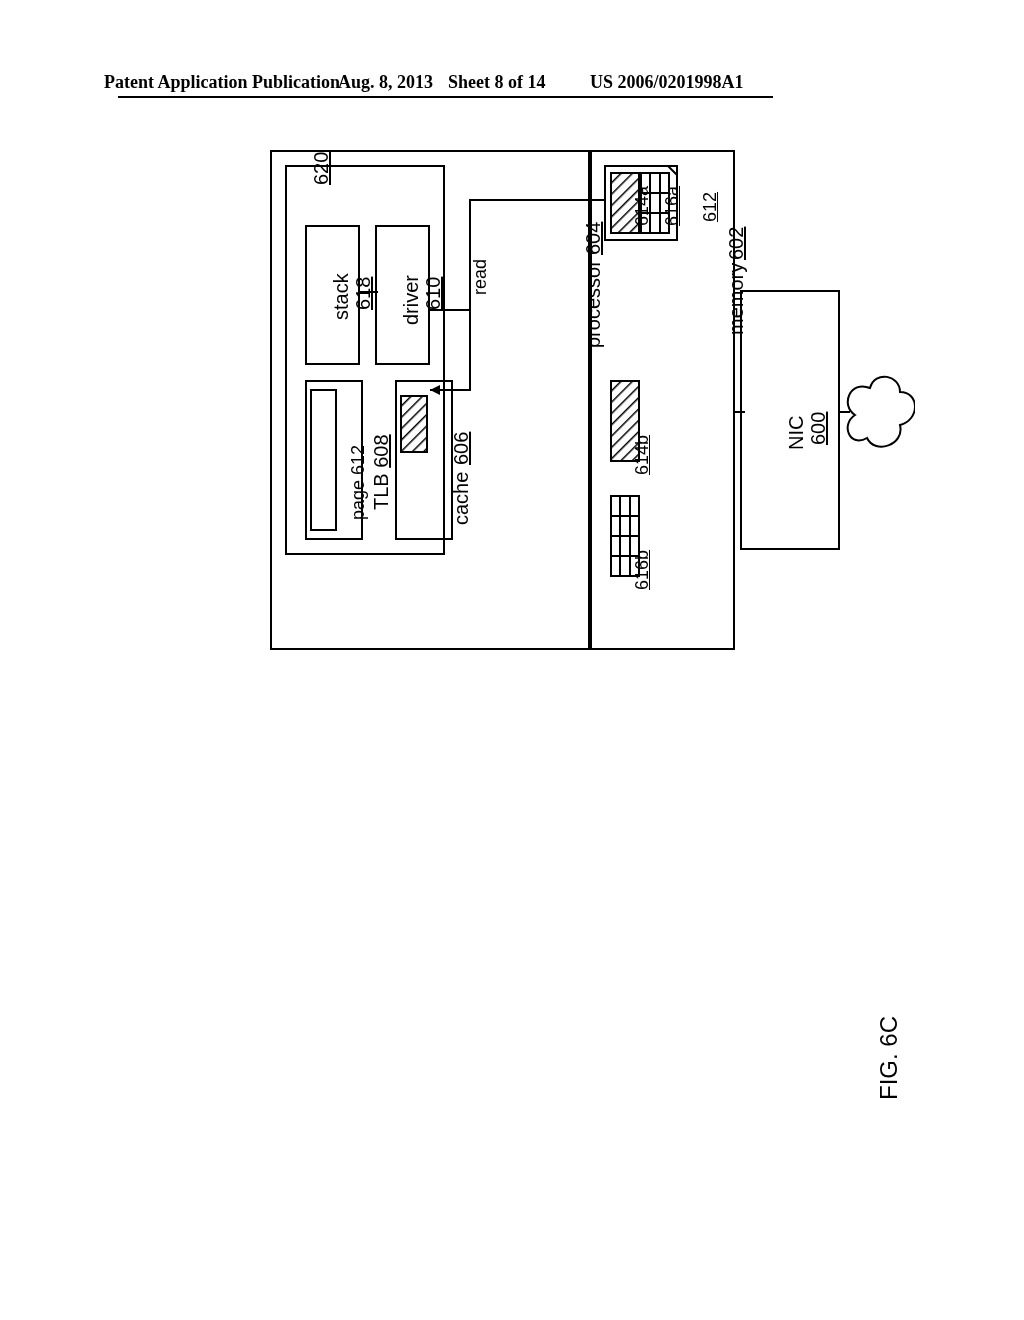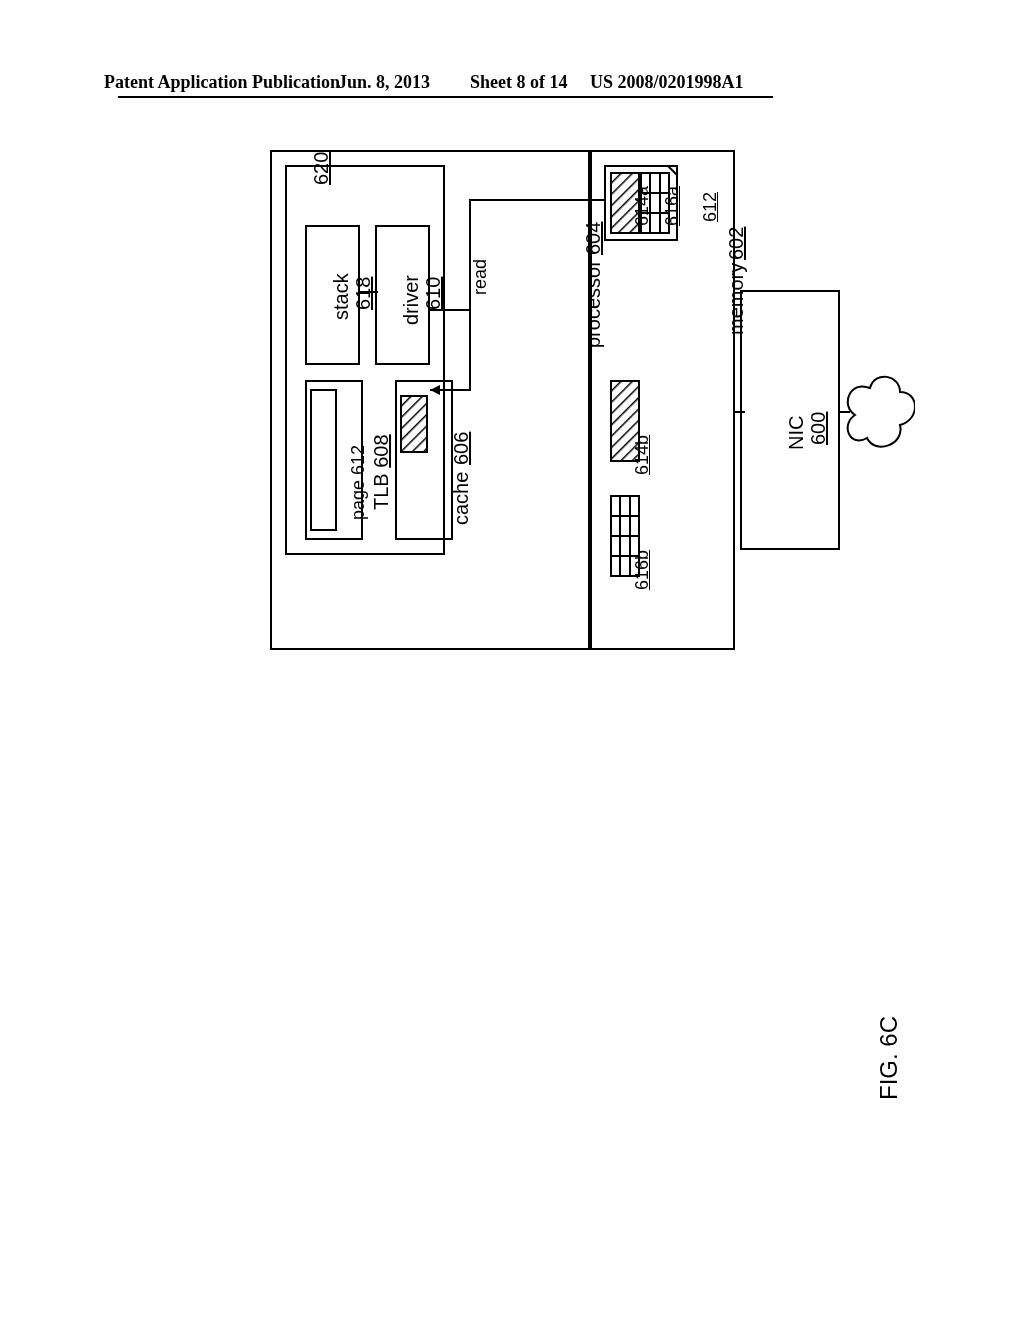--- a/index.html
+++ b/index.html
@@ -14,21 +14,21 @@
   .hdr {
     position: absolute;
     top: 72px;
     left: 0;
     width: 1024px;
     font-weight: bold;
     font-size: 18px;
   }
   .hdr .pub { position: absolute; left: 104px; }
   .hdr .date { position: absolute; left: 338px; }
-  .hdr .sheet { position: absolute; left: 470px; }
+  .hdr .sheet { position: absolute; left: 448px; }
   .hdr .appno { position: absolute; left: 590px; }
   .hdr-rule {
     position: absolute;
     top: 96px;
     left: 118px;
     width: 655px;
     border-top: 2px solid #000;
   }
   .stage {
     position: absolute;
@@ -46,23 +46,23 @@
     white-space: nowrap;
   }
   .u { text-decoration: underline; }
   svg { position: absolute; }
 </style>
 </head>
 <body>
 
 <div class="hdr">
   <span class="pub">Patent Application Publication</span>
-  <span class="date">Jun. 8, 2013</span>
+  <span class="date">Aug. 8, 2013</span>
   <span class="sheet">Sheet 8 of 14</span>
-  <span class="appno">US 2008/0201998A1</span>
+  <span class="appno">US 2006/0201998A1</span>
 </div>
 <div class="hdr-rule"></div>
 
 <div class="stage">
 
   <svg style="left:270px; top:150px;" width="320" height="500">
     <rect x="1" y="1" width="318" height="498" fill="none" stroke="#000" stroke-width="2"></rect>
   </svg>
 
   <svg style="left:285px; top:165px;" width="160" height="390">

